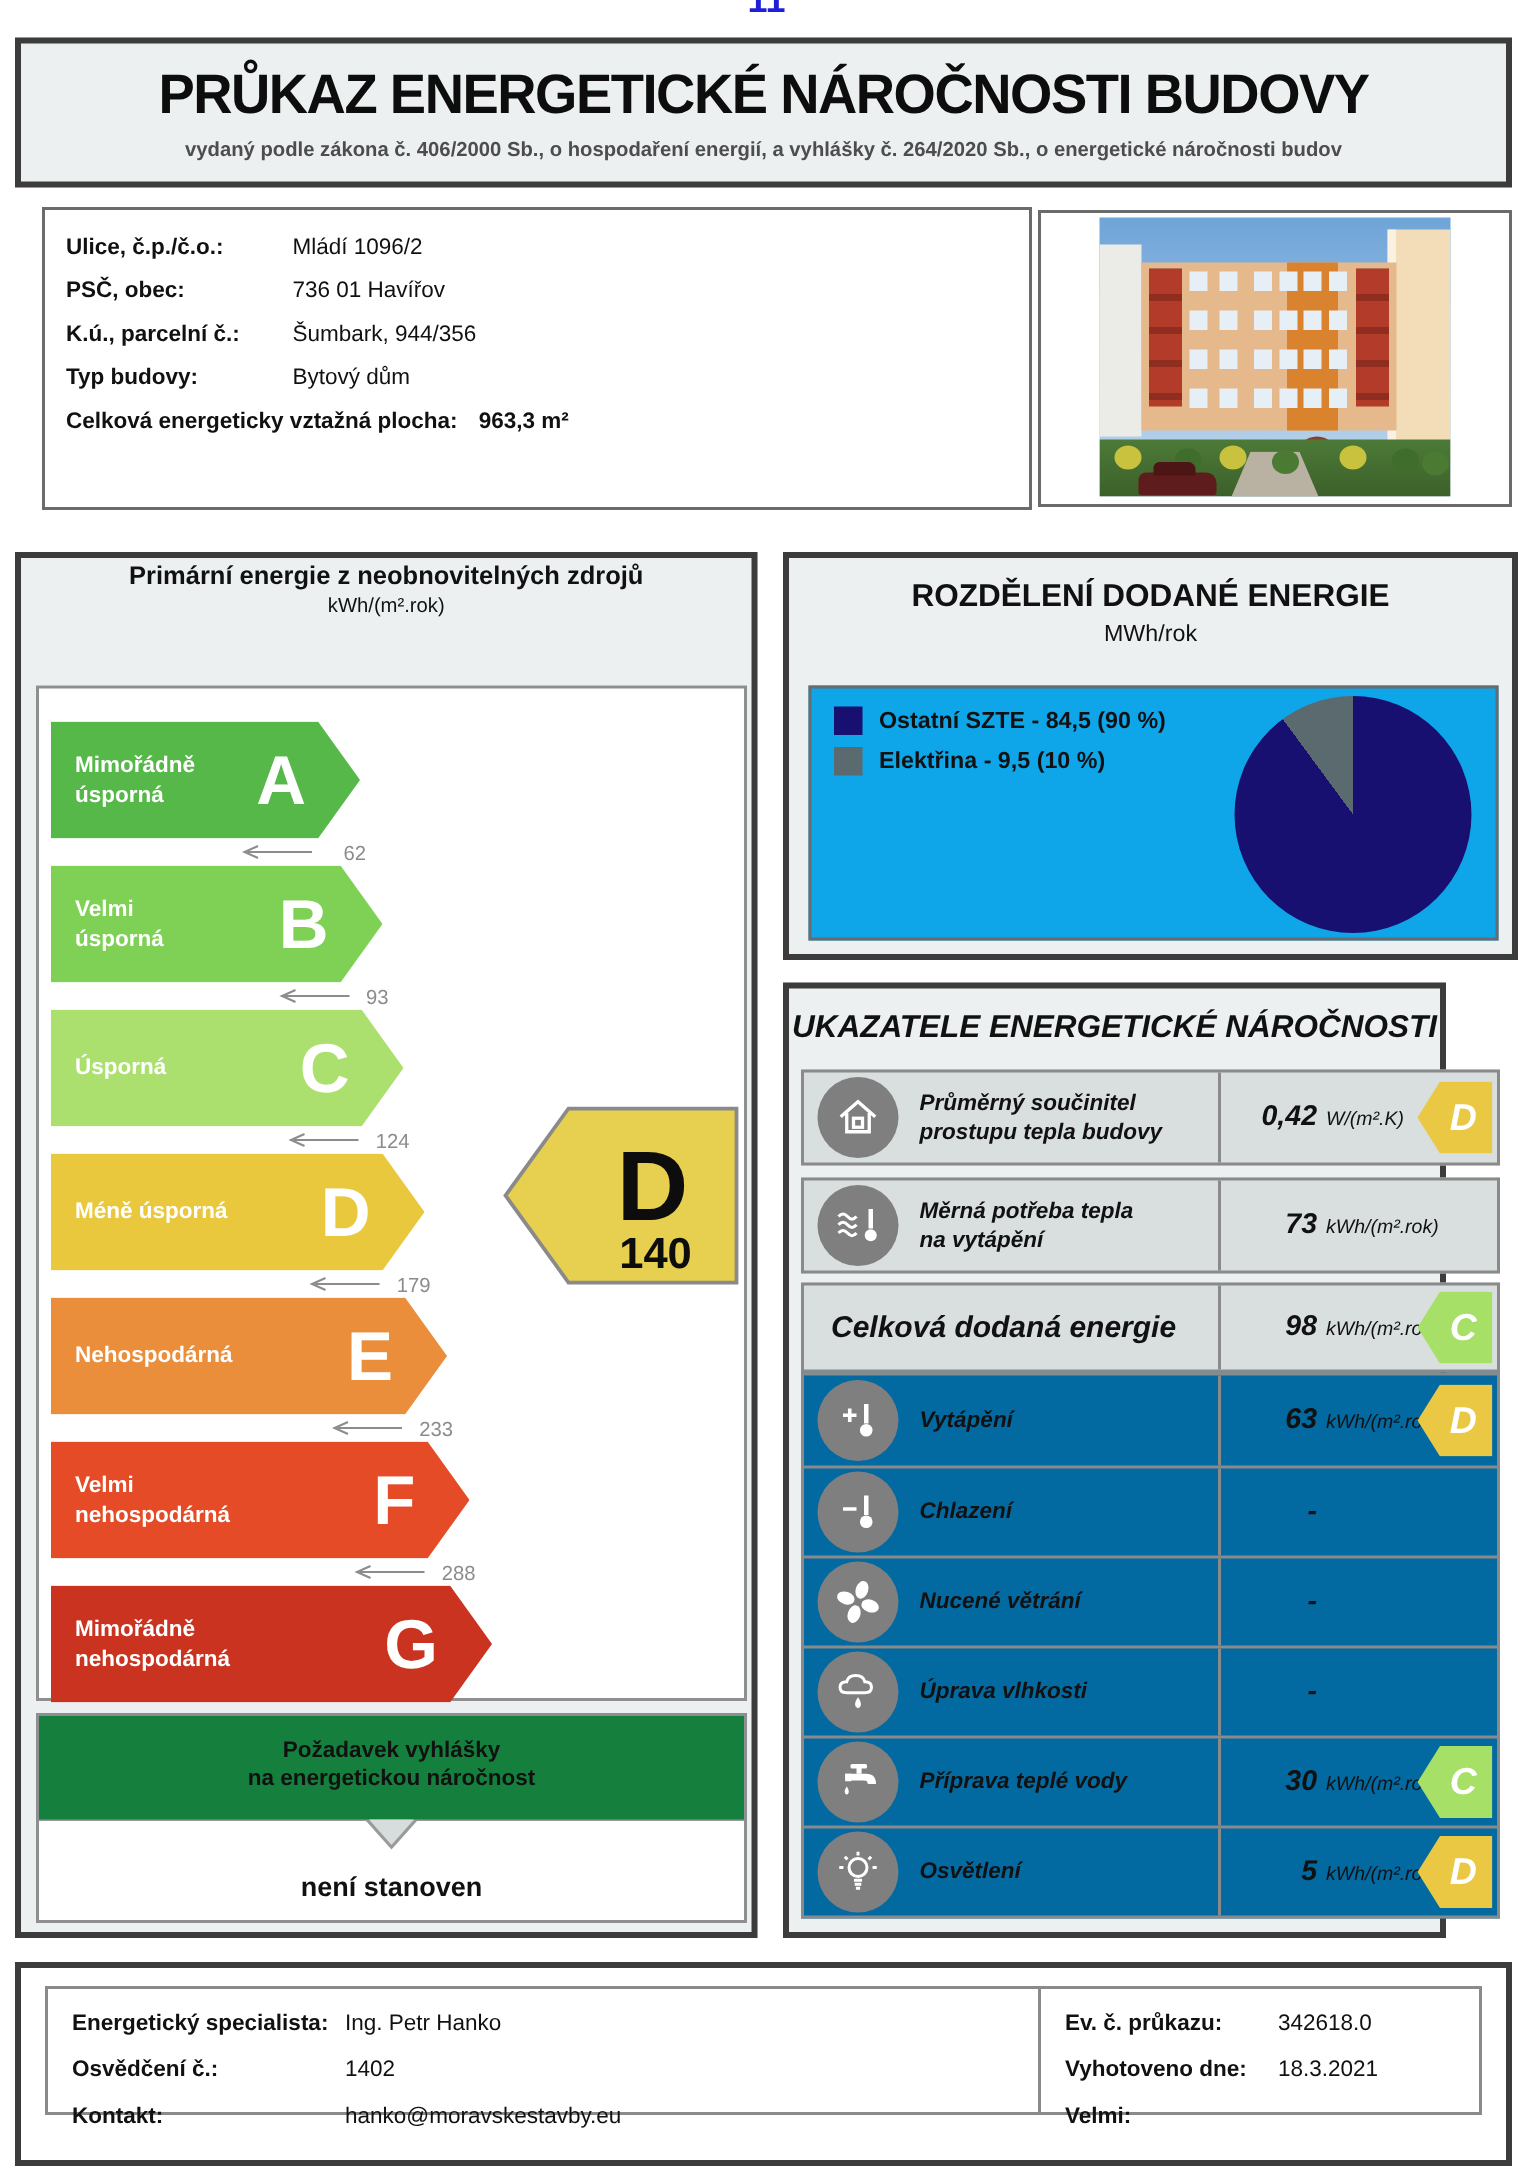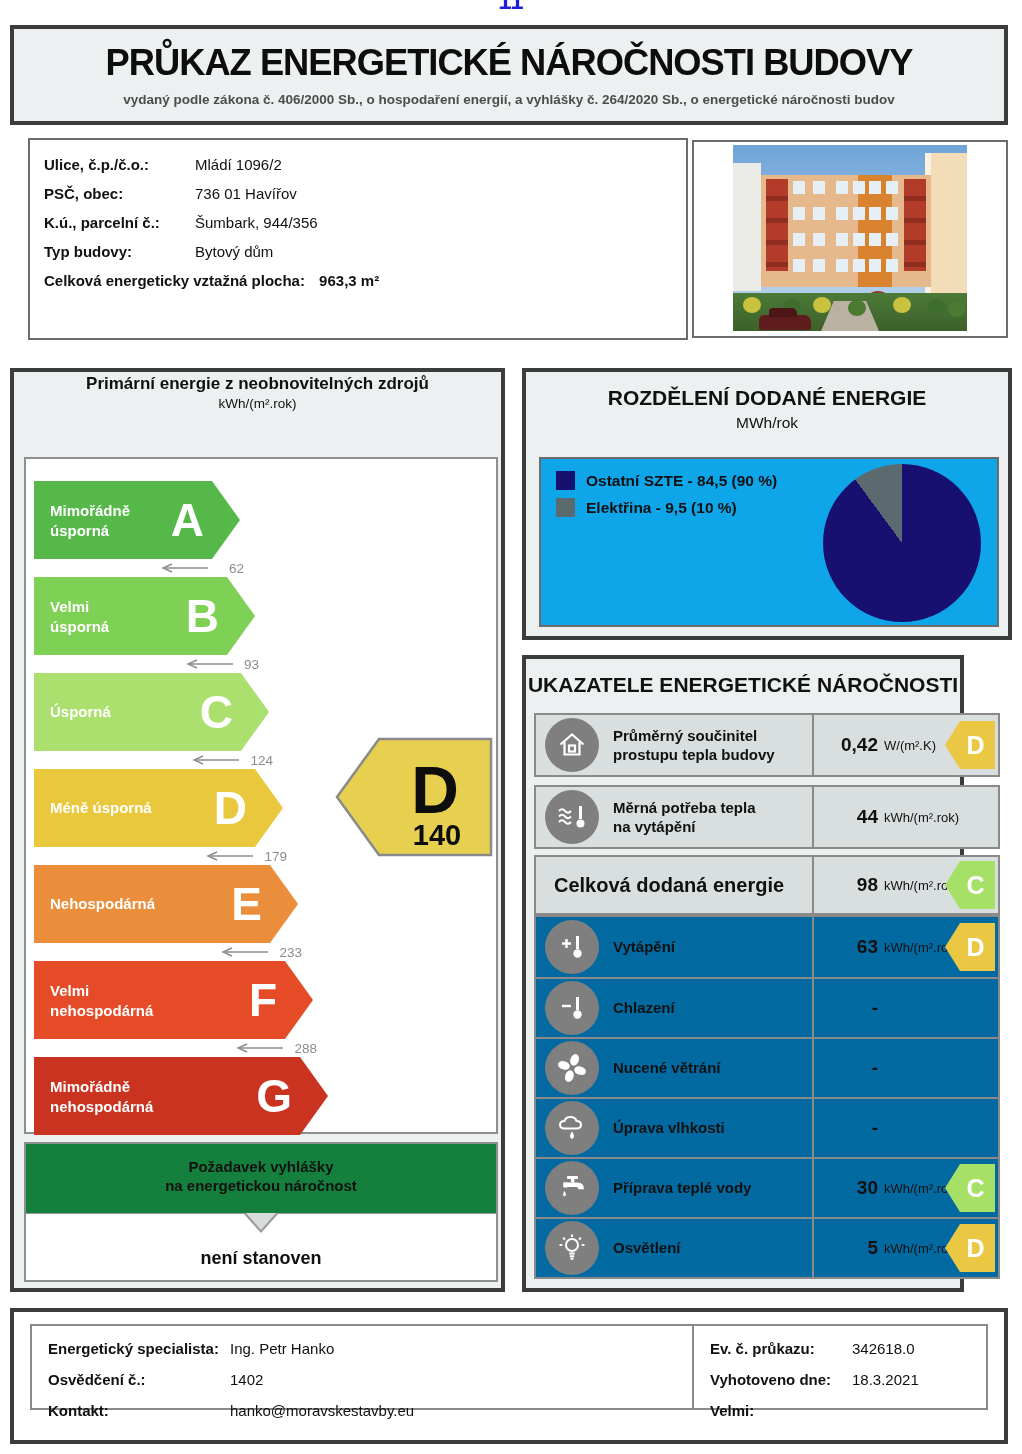--- a/index.html
+++ b/index.html
@@ -84,21 +84,21 @@
   .pie-panel .p-title { text-align:center; font-size:21px; font-weight:bold; margin-top:14px; }
   .pie-panel .p-sub { text-align:center; font-size:15.5px; margin-top:4px; }
   .pie-inner { position:absolute; left:13px; top:85px; width:460px; height:170px; border:2px solid #6b6b6b; background:#0ea5e9; }
   .legend { position:absolute; left:15px; top:12px; }
   .legend-item { display:flex; align-items:center; gap:11px; margin-bottom:8px; }
   .legend-swatch { width:19px; height:19px; flex:none; }
   .legend-text { font-size:15.5px; font-weight:bold; }
   .pie { position:absolute; right:16px; top:5px; width:158px; height:158px; border-radius:50%; }
 
   
-  .ind-panel { left:522px; top:655px; width:442px; height:637px; }
+  .ind-panel { left:522px; top:655px; width:442px; height:637px;font-style:italic; }
   .ind-panel .p-title { text-align:center; font-size:21px; font-weight:bold; margin-top:14px; }
   .ind-box { position:absolute; left:8px; width:466px; border:2px solid #8a8a8a; background:#d9dedf; display:flex; }
   .ind-table { position:absolute; left:8px; top:256px; width:466px; border:2px solid #8a8a8a; background:#0369a1; }
   .trow { display:flex; height:60px; }
   .trow + .trow { border-top:2px solid #8a8a8a; }
   .cell-label { width:278px; flex:none; display:flex; align-items:center; gap:14px; padding-left:9px; border-right:2px solid #8a8a8a; }
   .cell-label .ind-label { font-size:15px; font-weight:bold; line-height:1.3; white-space:pre-line; }
   .cell-value { flex:1; position:relative; display:flex; align-items:center; padding-left:12px; }
   .icon-circle { width:54px; height:54px; border-radius:50%; background:#7f7f7f; flex:none;
                  display:flex; align-items:center; justify-content:center; }
@@ -339,21 +339,21 @@
               <path d="M4 16.5 q3 -3.5 6 0 t6 0"></path>
               <path d="M4 22 q3 -3.5 6 0 t6 0"></path>
             <line x1="25.5" y1="6" x2="25.5" y2="19" stroke-width="3"></line>
               <circle cx="25.5" cy="23.5" r="4" fill="#fff" stroke="none"></circle>
           </svg>
         </span>
         <span class="ind-label">Měrná potřeba tepla
 na vytápění</span>
       </div>
       <div class="cell-value">
-        <span class="val-num">44</span>
+        <span class="val-num">73</span>
         <span class="val-unit">kWh/(m².rok)</span>
 
       </div>
     </div>
 
     <div class="ind-box ind-row" style="top:196px; height:60px;">
       <div class="cell-label total-label">Celková dodaná energie</div>
       <div class="cell-value">
         <span class="val-num">98</span>
         <span class="val-unit">kWh/(m².rok)</span>

